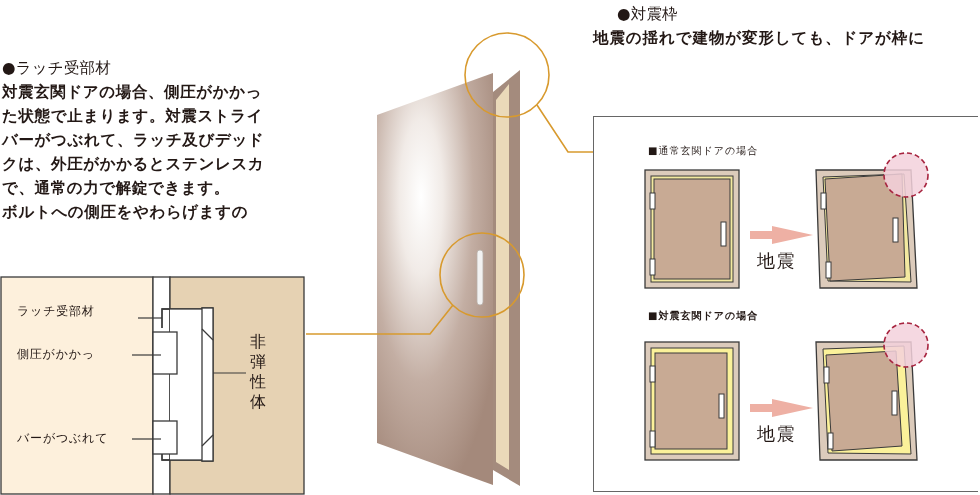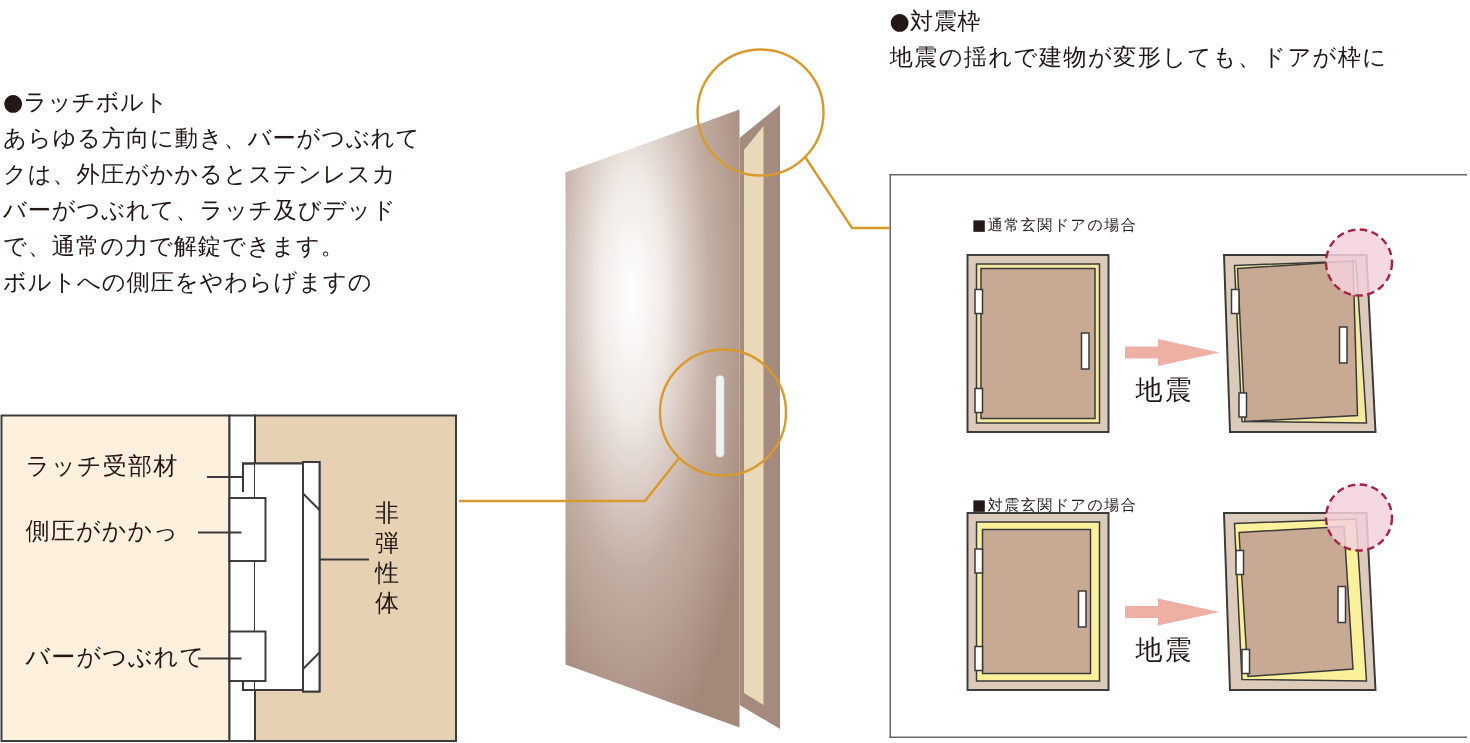--- a/index.html
+++ b/index.html
@@ -1,36 +1,37 @@
 <!DOCTYPE html>
 <html><head>
 <meta charset="utf-8">
 <style>
   html, body { margin: 0; padding: 0; background: #ffffff; }
   body { width: 980px; height: 495px; position: relative; overflow: hidden;
          font-family: "DejaVu Sans", "Liberation Sans", sans-serif; color: #231815; }
   .abs { position: absolute; }
   .heading { font-size: 15.5px; line-height: 20px; letter-spacing: 0.2px; white-space: nowrap; }
   .para { font-size: 15.5px; line-height: 24px; letter-spacing: 0.6px; white-space: nowrap; }
-  .para div { height: 24px; }
-  .lbl { font-size: 16px; line-height: 18px; white-space: nowrap; letter-spacing: 0.8px; }
+  .para div { height: 24px; font-weight: bold; }
+  .lbl { font-size: 12px; line-height: 18px; white-space: nowrap; letter-spacing: 0.8px; }
   .vlbl { font-size: 16px; line-height: 20px; width: 20px; text-align: center; }
   .vlbl span { display: block; }
   .case-title { font-size: 10px; line-height: 20px; white-space: nowrap; letter-spacing: 1px; }
   .quake { font-size: 18px; line-height: 18px; letter-spacing: 1.5px; white-space: nowrap; }
   svg { position: absolute; overflow: visible; }
 </style>
 </head>
 <body>
 
-<div class="abs heading" style="left:2px; top:58px;">●ラッチボルト</div>
+<div class="abs heading" style="left:2px; top:58px;">●ラッチ受部材</div>
 <div class="abs para" style="left:2px; top:80px;">
-  <div>あらゆる方向に動き、バーがつぶれて</div>
+  <div>対震玄関ドアの場合、側圧がかかっ</div>
+  <div>た状態で止まります。対震ストライ</div>
+  <div>バーがつぶれて、ラッチ及びデッド</div>
   <div>クは、外圧がかかるとステンレスカ</div>
-  <div>バーがつぶれて、ラッチ及びデッド</div>
   <div>で、通常の力で解錠できます。</div>
   <div>ボルトへの側圧をやわらげますの</div>
 </div>
 
 <div class="abs" style="left:0; top:276px; width:306px; height:219px;">
   <svg width="306" height="219" viewBox="0 0 306 219" style="left:0;top:0;">
 
     <rect x="1" y="1" width="152" height="217" fill="#fdf0dc" stroke="#3a3a3a" stroke-width="1.3"></rect>
 
     <rect x="153" y="1" width="17" height="217" fill="#ffffff" stroke="#3a3a3a" stroke-width="1.3"></rect>
@@ -88,30 +89,30 @@
 
   <circle cx="507" cy="75" r="42" fill="none" stroke="#d89a2e" stroke-width="1.6"></circle>
 
   <polyline points="537,105 568,152 593,152" fill="none" stroke="#d89a2e" stroke-width="1.6"></polyline>
 
   <circle cx="482" cy="275" r="42" fill="none" stroke="#d89a2e" stroke-width="1.6"></circle>
 
   <polyline points="453,305 430,334 306,334" fill="none" stroke="#d89a2e" stroke-width="1.6"></polyline>
 </svg>
 
-<div class="abs heading" style="left:593px; top:4px;">●対震枠</div>
+<div class="abs heading" style="left:617px; top:4px;">●対震枠</div>
 <div class="abs para" style="left:593px; top:26px; letter-spacing:0.9px;">
   <div>地震の揺れで建物が変形しても、ドアが枠に</div>
 </div>
 
 <div class="abs" style="left:593px; top:116px; width:385px; height:376px; border:1.5px solid #666666; border-right:none; box-sizing:border-box; background:#ffffff;">
 </div>
 
 <div class="abs case-title" style="left:648px; top:141px;">■通常玄関ドアの場合</div>
-<div class="abs case-title" style="left:648px; top:328px;">■対震玄関ドアの場合</div>
+<div class="abs case-title" style="left:648px; top:306px;font-weight:bold;">■対震玄関ドアの場合</div>
 
 <svg width="980" height="495" viewBox="0 0 980 495" style="left:0; top:0; pointer-events:none;">
 
   <g>
     <rect x="645" y="170" width="94" height="118" fill="#dccbbb" stroke="#3a3a3a" stroke-width="1.3"></rect>
     <rect x="651" y="176" width="82" height="106" fill="#f3e9a0" stroke="#3a3a3a" stroke-width="1"></rect>
     <rect x="654" y="179" width="76" height="100" fill="#c8aa94" stroke="#3a3a3a" stroke-width="1"></rect>
     <rect x="650" y="193" width="5" height="16" fill="#ffffff" stroke="#3a3a3a" stroke-width="1"></rect>
     <rect x="650" y="259" width="5" height="16" fill="#ffffff" stroke="#3a3a3a" stroke-width="1"></rect>
     <rect x="721" y="222" width="5" height="24" fill="#ffffff" stroke="#3a3a3a" stroke-width="1"></rect>

